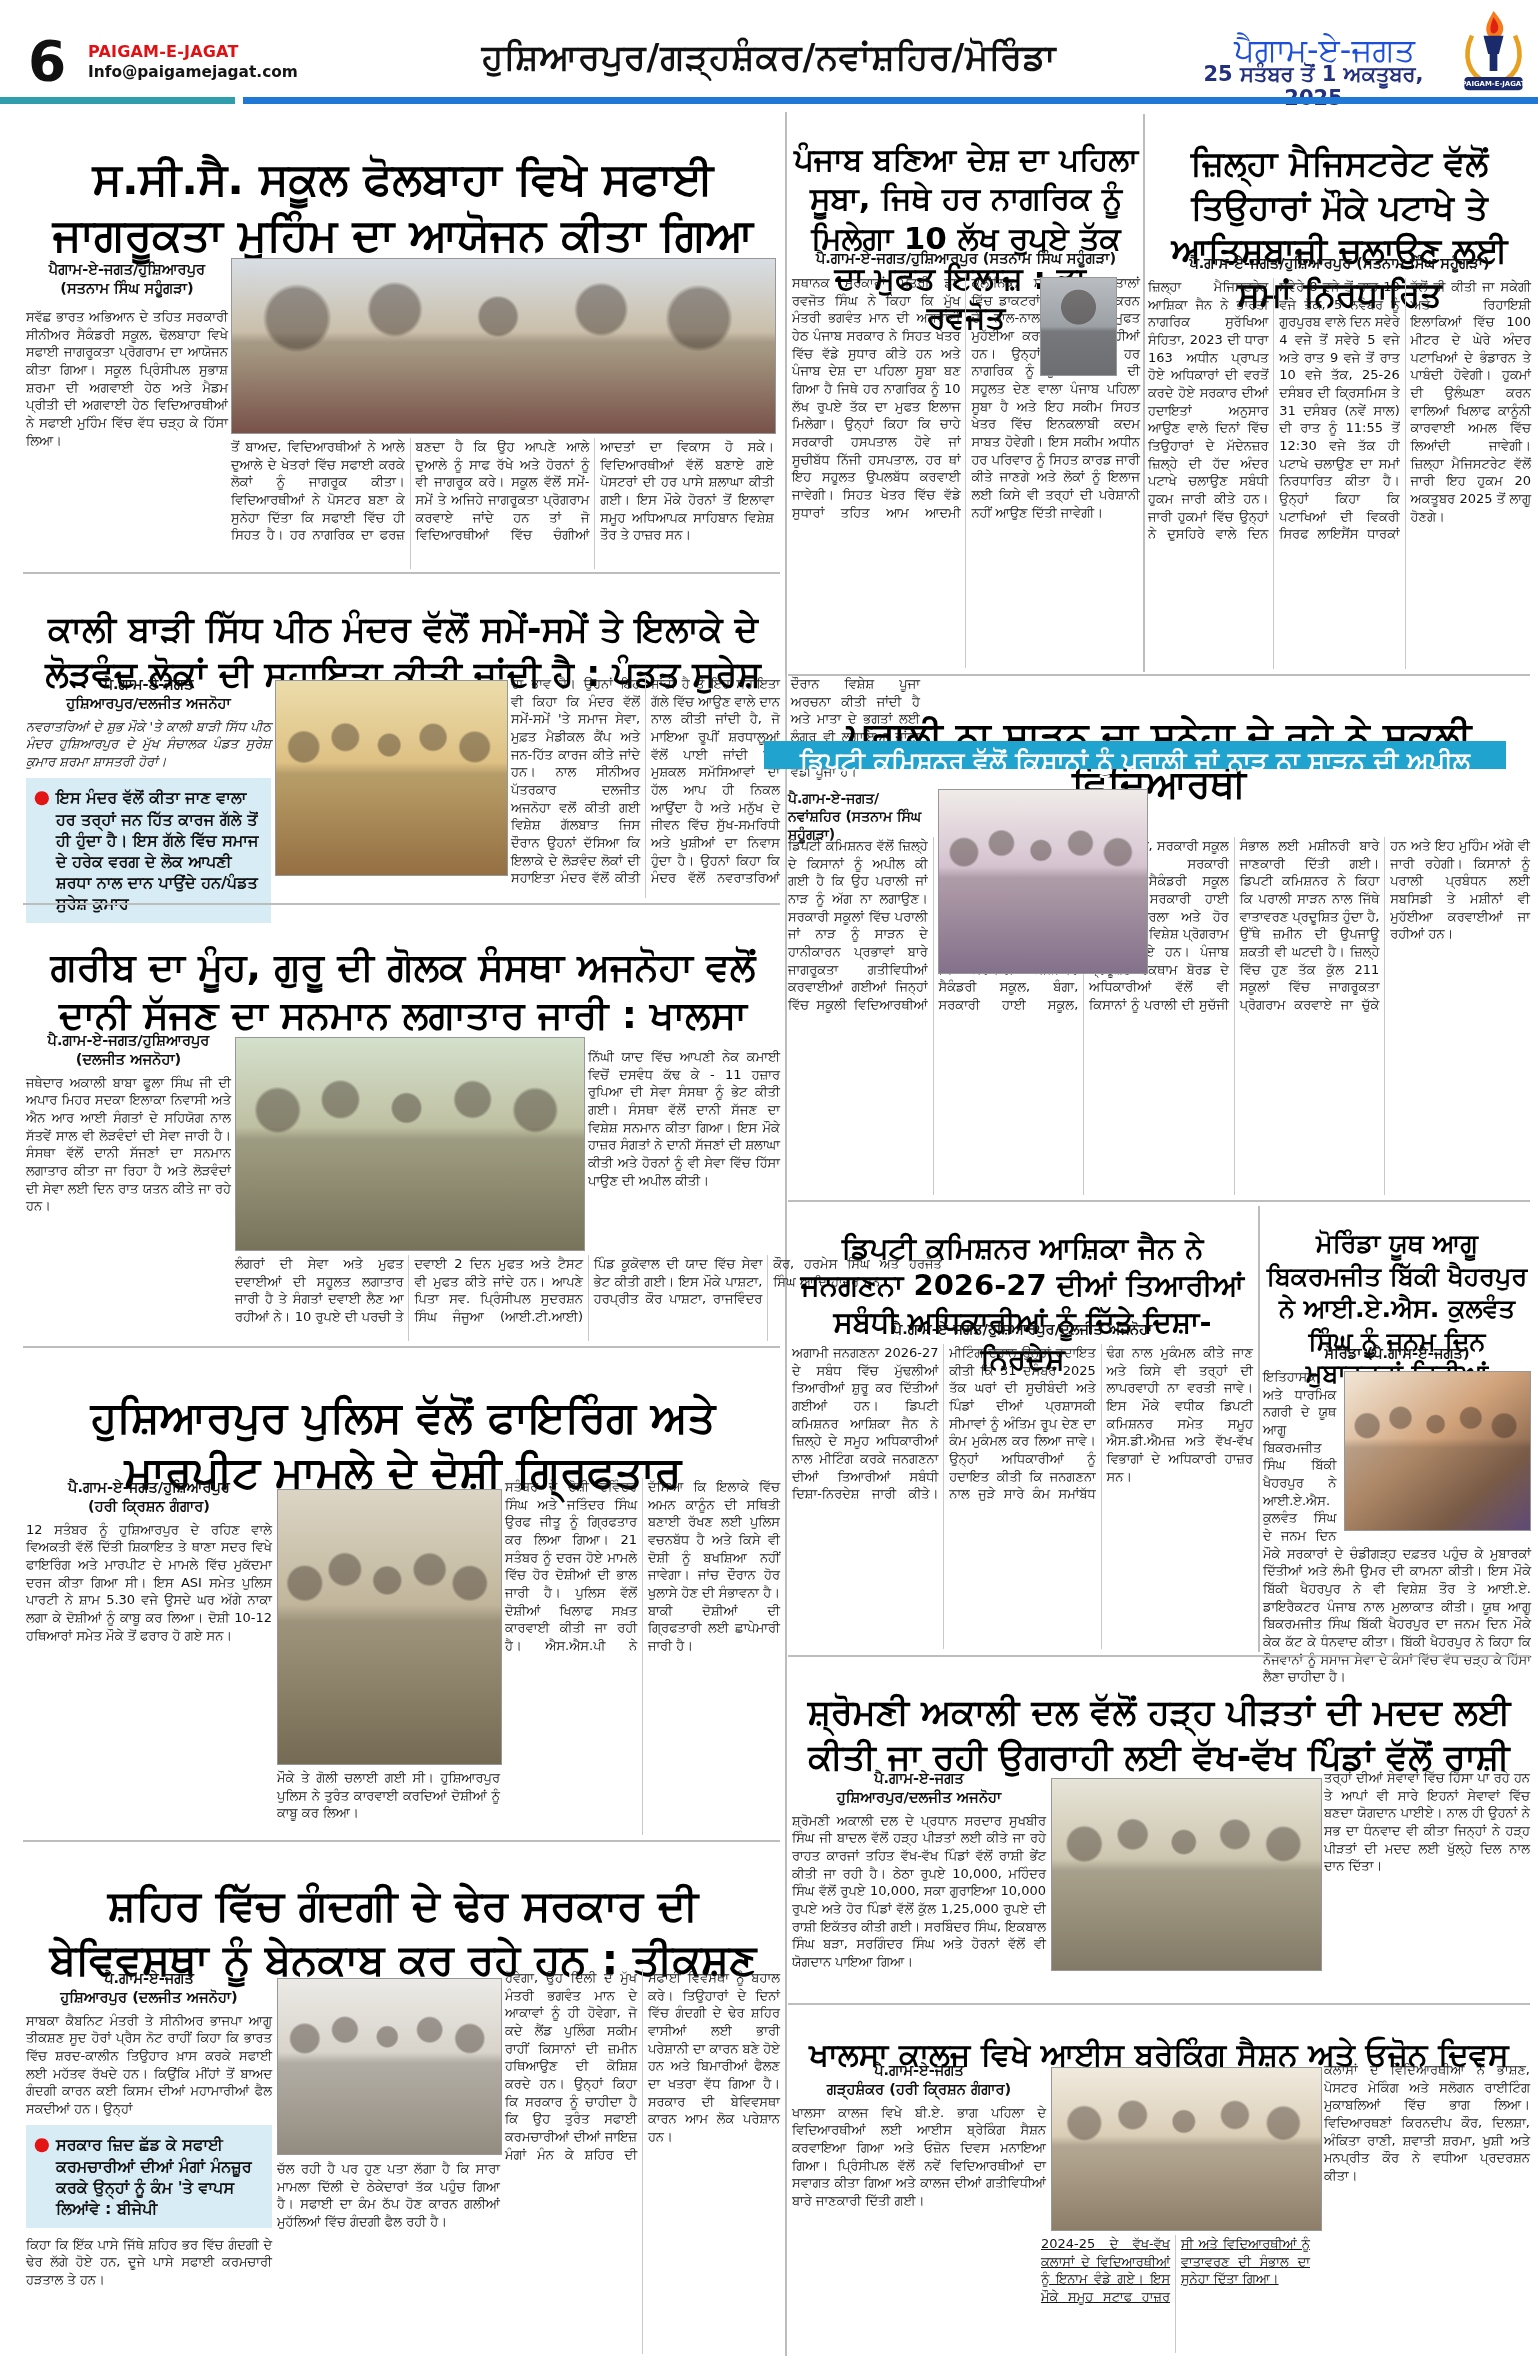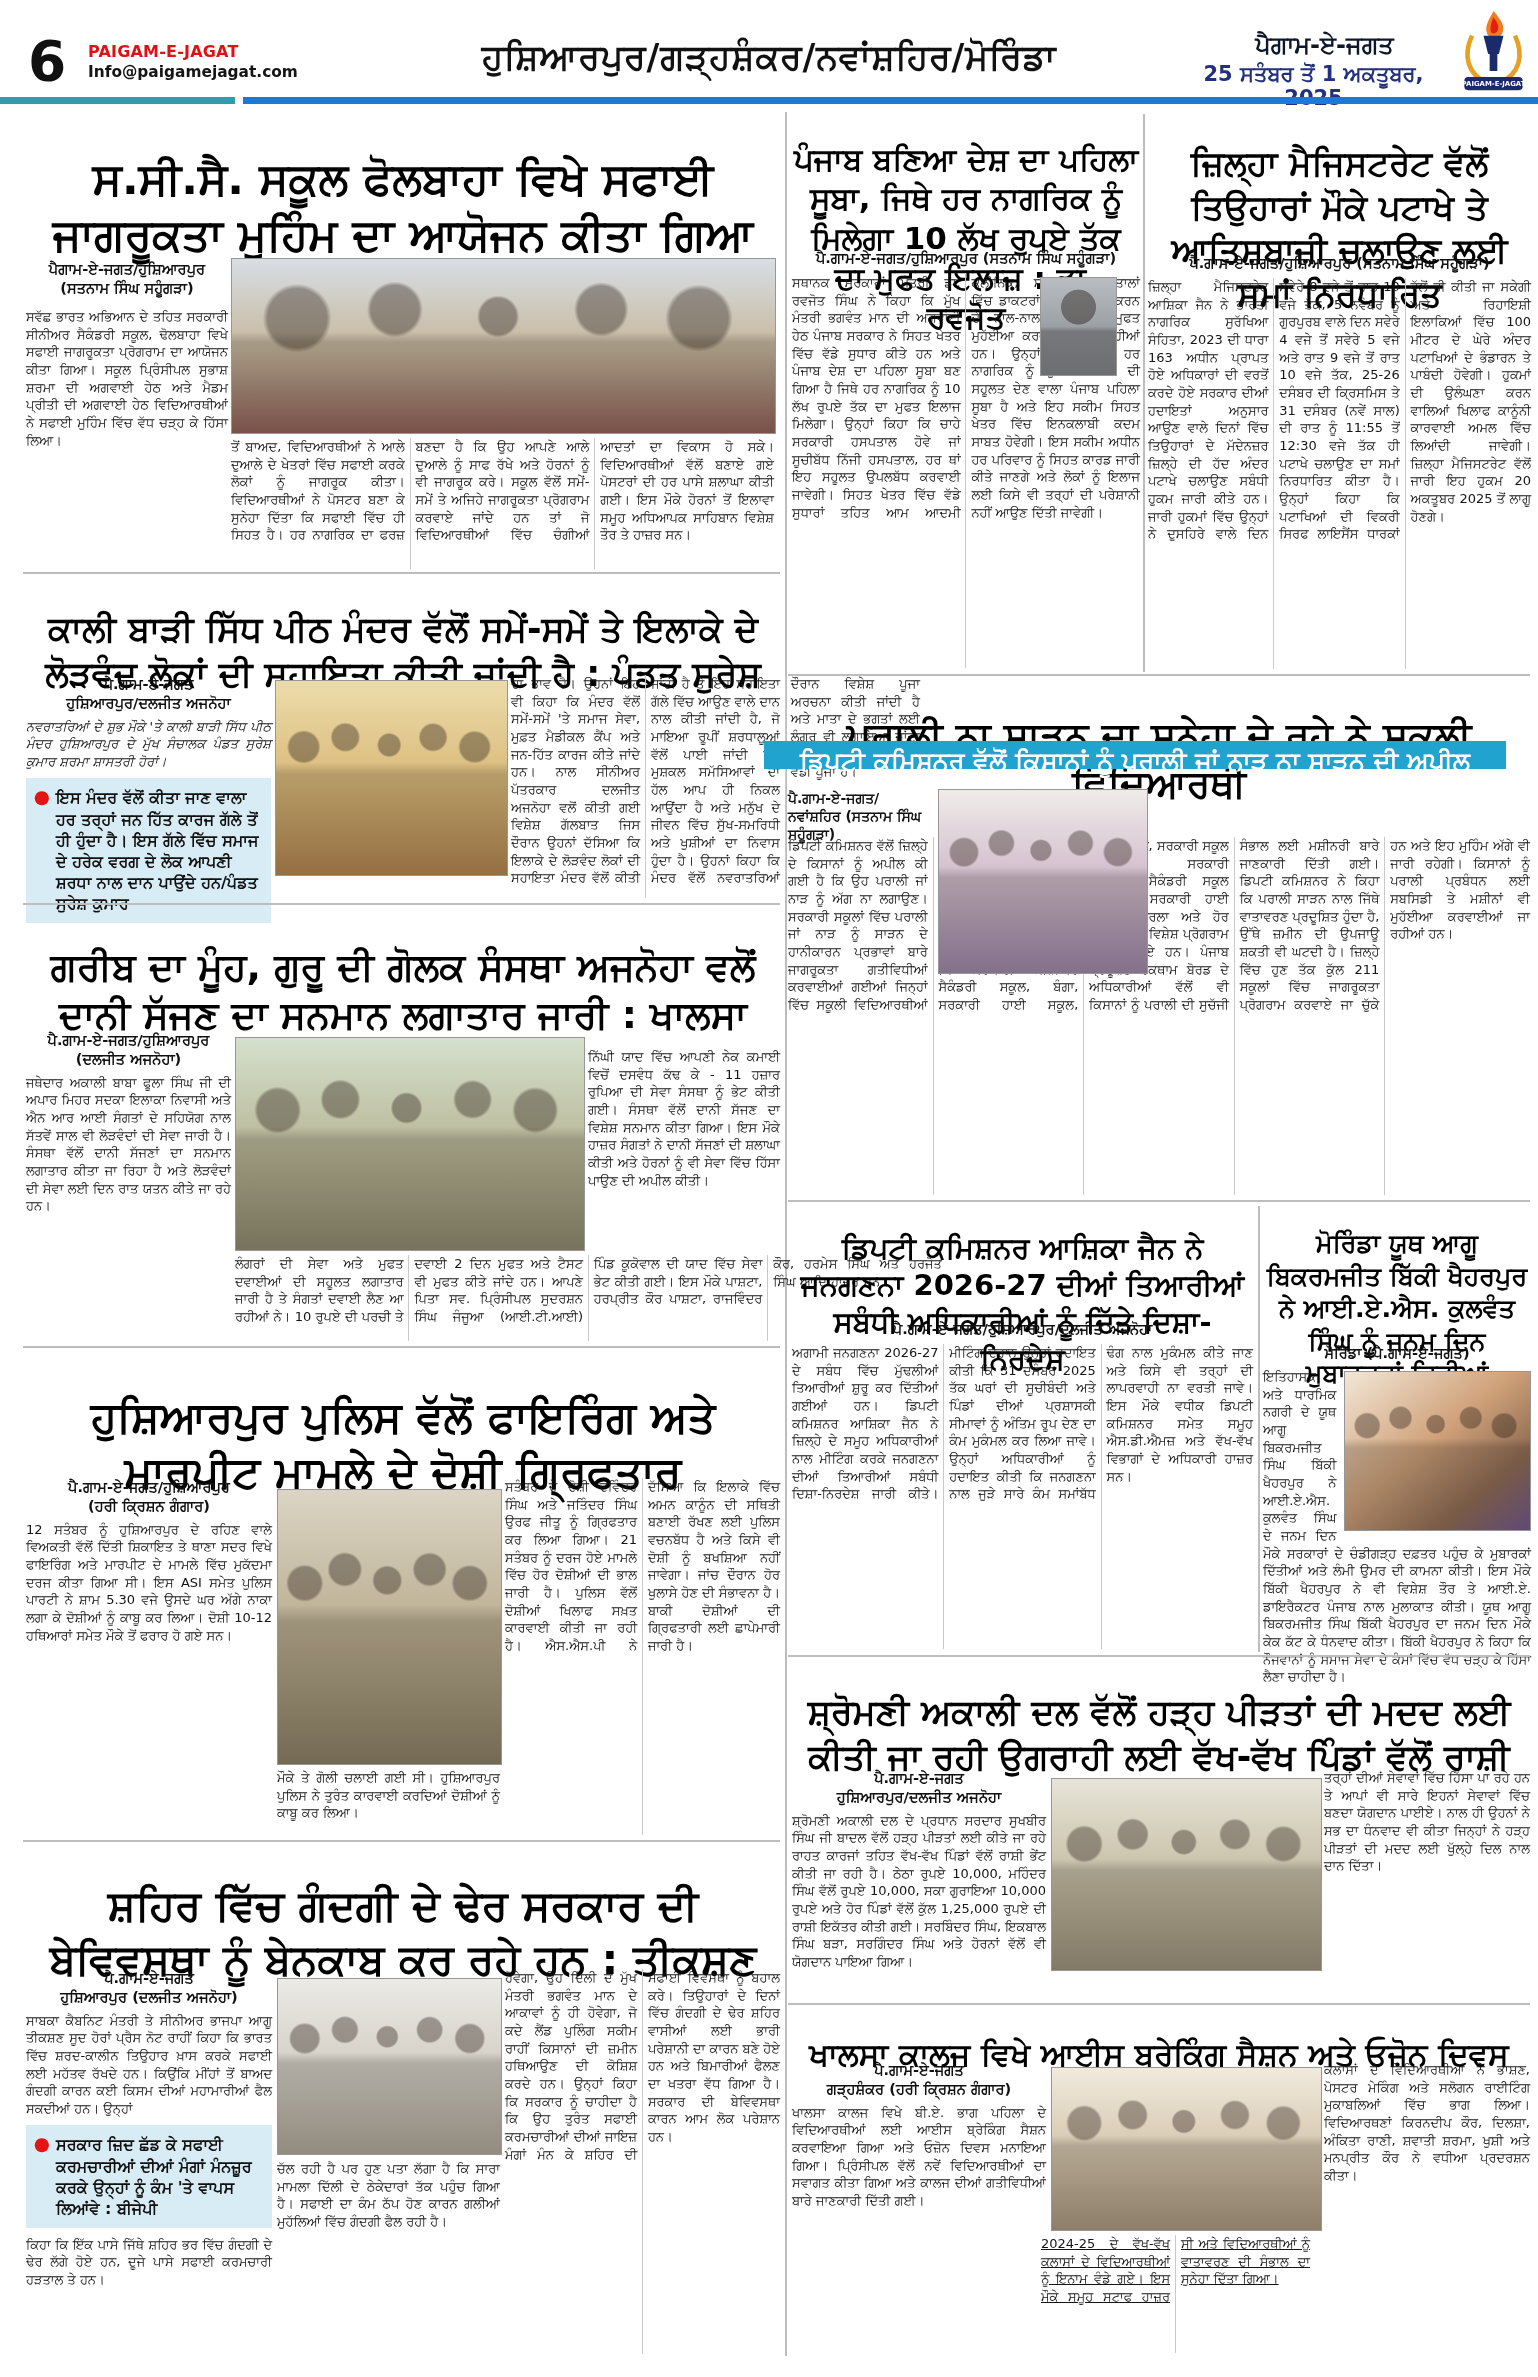--- a/index.html
+++ b/index.html
@@ -4,21 +4,21 @@
 <style>
   html,body{margin:0;padding:0;background:#e9e9e9;}
   #page{position:relative;width:1538px;height:2377px;background:#ffffff;margin:0 auto;
         font-family:"DejaVu Sans","Liberation Sans",sans-serif;color:#111;overflow:hidden;}
   .abs{position:absolute;}
   
   .pgnum{font-size:55px;font-weight:800;line-height:1;}
   .brand{font-size:16px;font-weight:800;color:#e01013;letter-spacing:0.2px;}
   .email{font-size:15.4px;font-weight:600;color:#151515;}
   .region{width:100%;text-align:center;font-size:35px;font-weight:800;letter-spacing:0.8px;}
-  .mh-name{width:231px;text-align:center;color:#0f172a;font-size:24px;font-weight:700;}
+  .mh-name{width:231px;text-align:center;color:#1d4ed8;font-size:32px;font-weight:400;}
   .mh-date{width:277px;text-align:center;color:#22307e;font-size:21px;font-weight:700;}
   .band{height:7px;}
   .band.teal{background:#2f9dac;}
   .band.blue{background:#1f78d6;}
   
   .hr{height:1.5px;background:#bdbdbd;}
   .vr{width:1.5px;background:#bdbdbd;}
   
   .hl{font-weight:800;line-height:1.28;color:#000;text-align:center;}
   .hl.left{text-align:center;}

